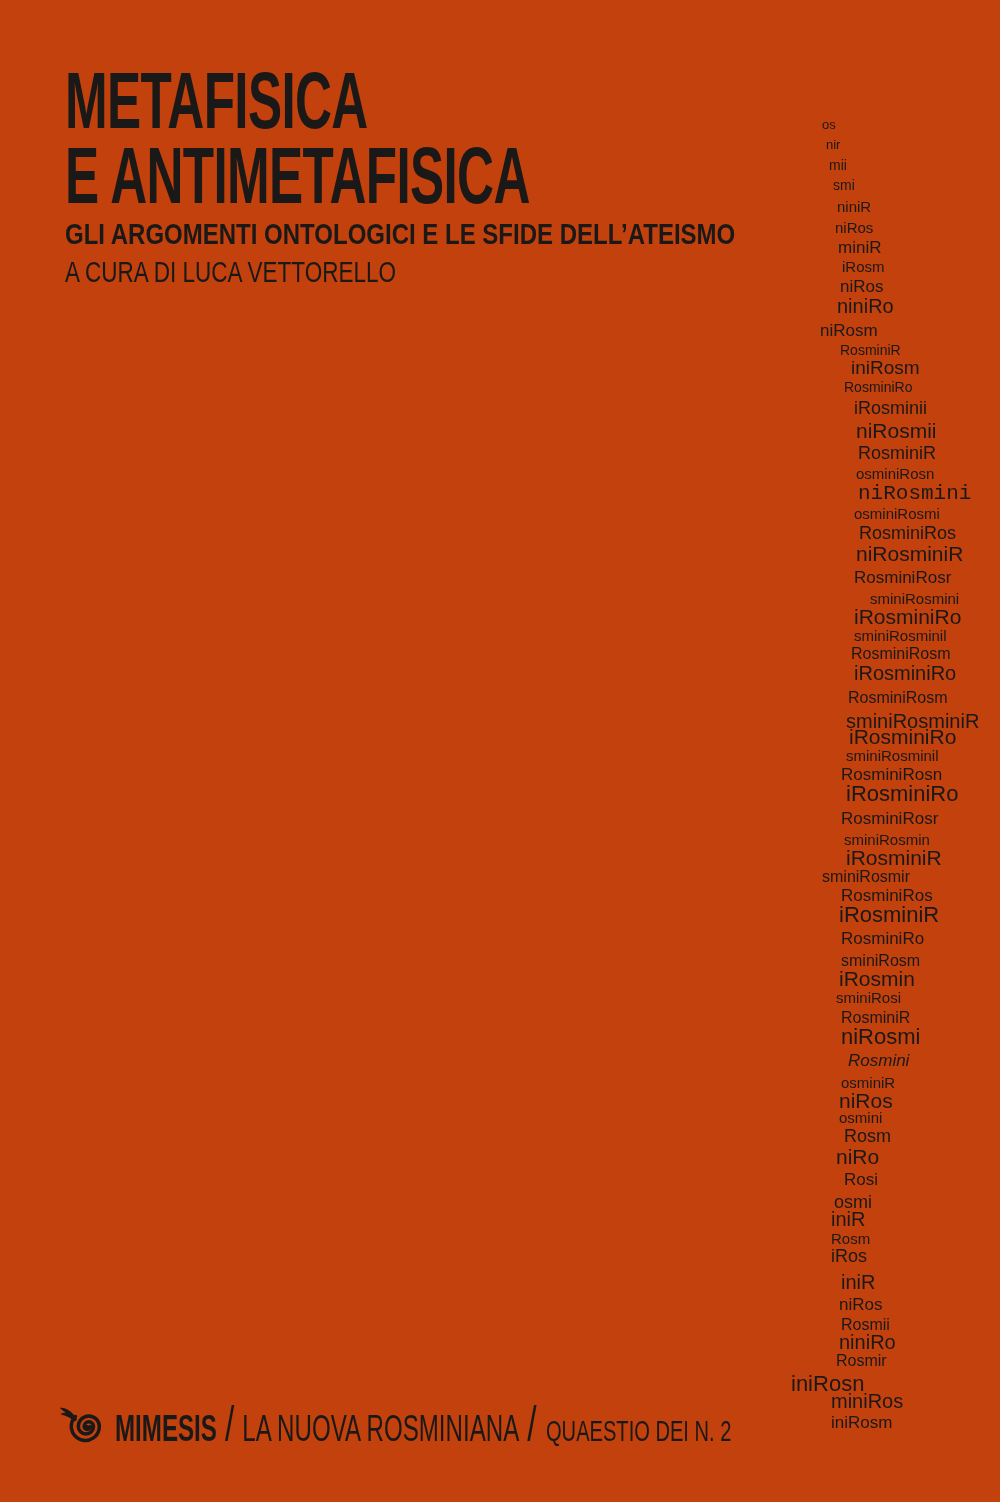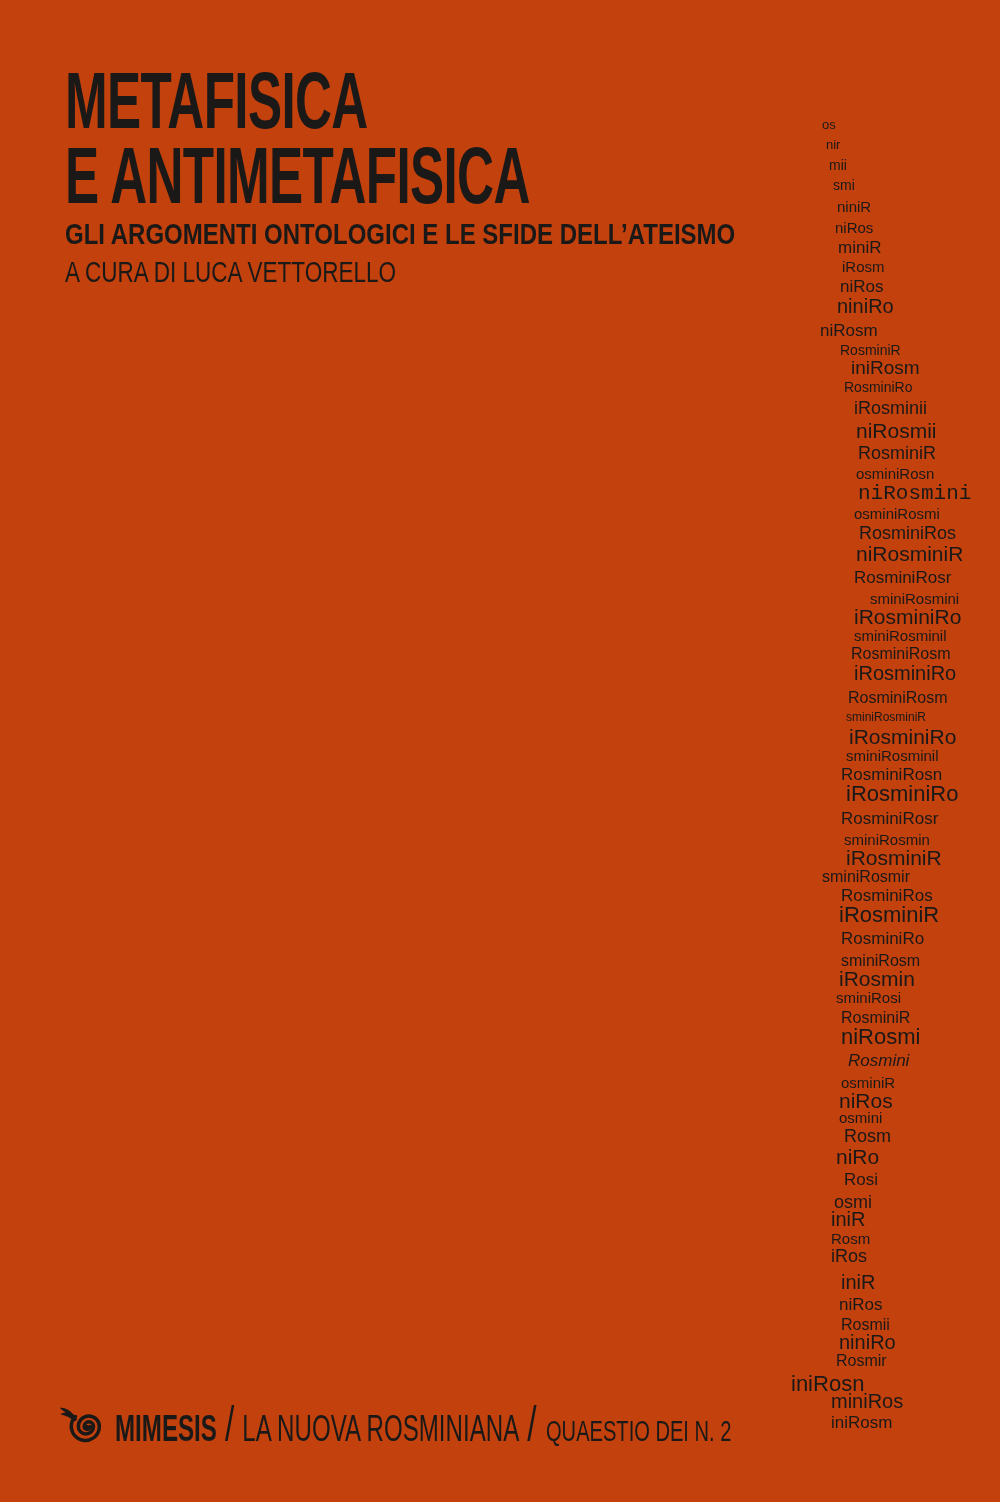--- a/index.html
+++ b/index.html
@@ -87,21 +87,21 @@
       <span class="ros-line" style="left: 854px; top: 506px; font-size: 15px;">osminiRosmi</span>
       <span class="ros-line" style="left: 859px; top: 524px; font-size: 18px;">RosminiRos</span>
       <span class="ros-line" style="left: 856px; top: 543px; font-size: 21px;">niRosminiR</span>
       <span class="ros-line" style="left: 854px; top: 569px; font-size: 17px;">RosminiRosr</span>
       <span class="ros-line" style="left: 870px; top: 591px; font-size: 15px;">sminiRosmini</span>
       <span class="ros-line" style="left: 854px; top: 606px; font-size: 21px;">iRosminiRo</span>
       <span class="ros-line" style="left: 854px; top: 628px; font-size: 15px;">sminiRosminil</span>
       <span class="ros-line" style="left: 851px; top: 646px; font-size: 16px;">RosminiRosm</span>
       <span class="ros-line" style="left: 854px; top: 663px; font-size: 20px;">iRosminiRo</span>
       <span class="ros-line" style="left: 848px; top: 690px; font-size: 16px;">RosminiRosm</span>
-      <span class="ros-line" style="left: 846px; top: 711px; font-size: 12px;">sminiRosminiR</span>
+      <span class="ros-line" style="left: 846px; top: 711px; font-size: 20px;">sminiRosminiR</span>
       <span class="ros-line" style="left: 849px; top: 726px; font-size: 21px;">iRosminiRo</span>
       <span class="ros-line" style="left: 846px; top: 748px; font-size: 15px;">sminiRosminil</span>
       <span class="ros-line" style="left: 841px; top: 766px; font-size: 17px;">RosminiRosn</span>
       <span class="ros-line" style="left: 846px; top: 783px; font-size: 22px;">iRosminiRo</span>
       <span class="ros-line" style="left: 841px; top: 810px; font-size: 17px;">RosminiRosr</span>
       <span class="ros-line" style="left: 844px; top: 832px; font-size: 15px;">sminiRosmin</span>
       <span class="ros-line" style="left: 846px; top: 847px; font-size: 21px;">iRosminiR</span>
       <span class="ros-line" style="left: 822px; top: 869px; font-size: 16px;">sminiRosmir</span>
       <span class="ros-line" style="left: 841px; top: 887px; font-size: 17px;">RosminiRos</span>
       <span class="ros-line" style="left: 839px; top: 904px; font-size: 22px;">iRosminiR</span>

